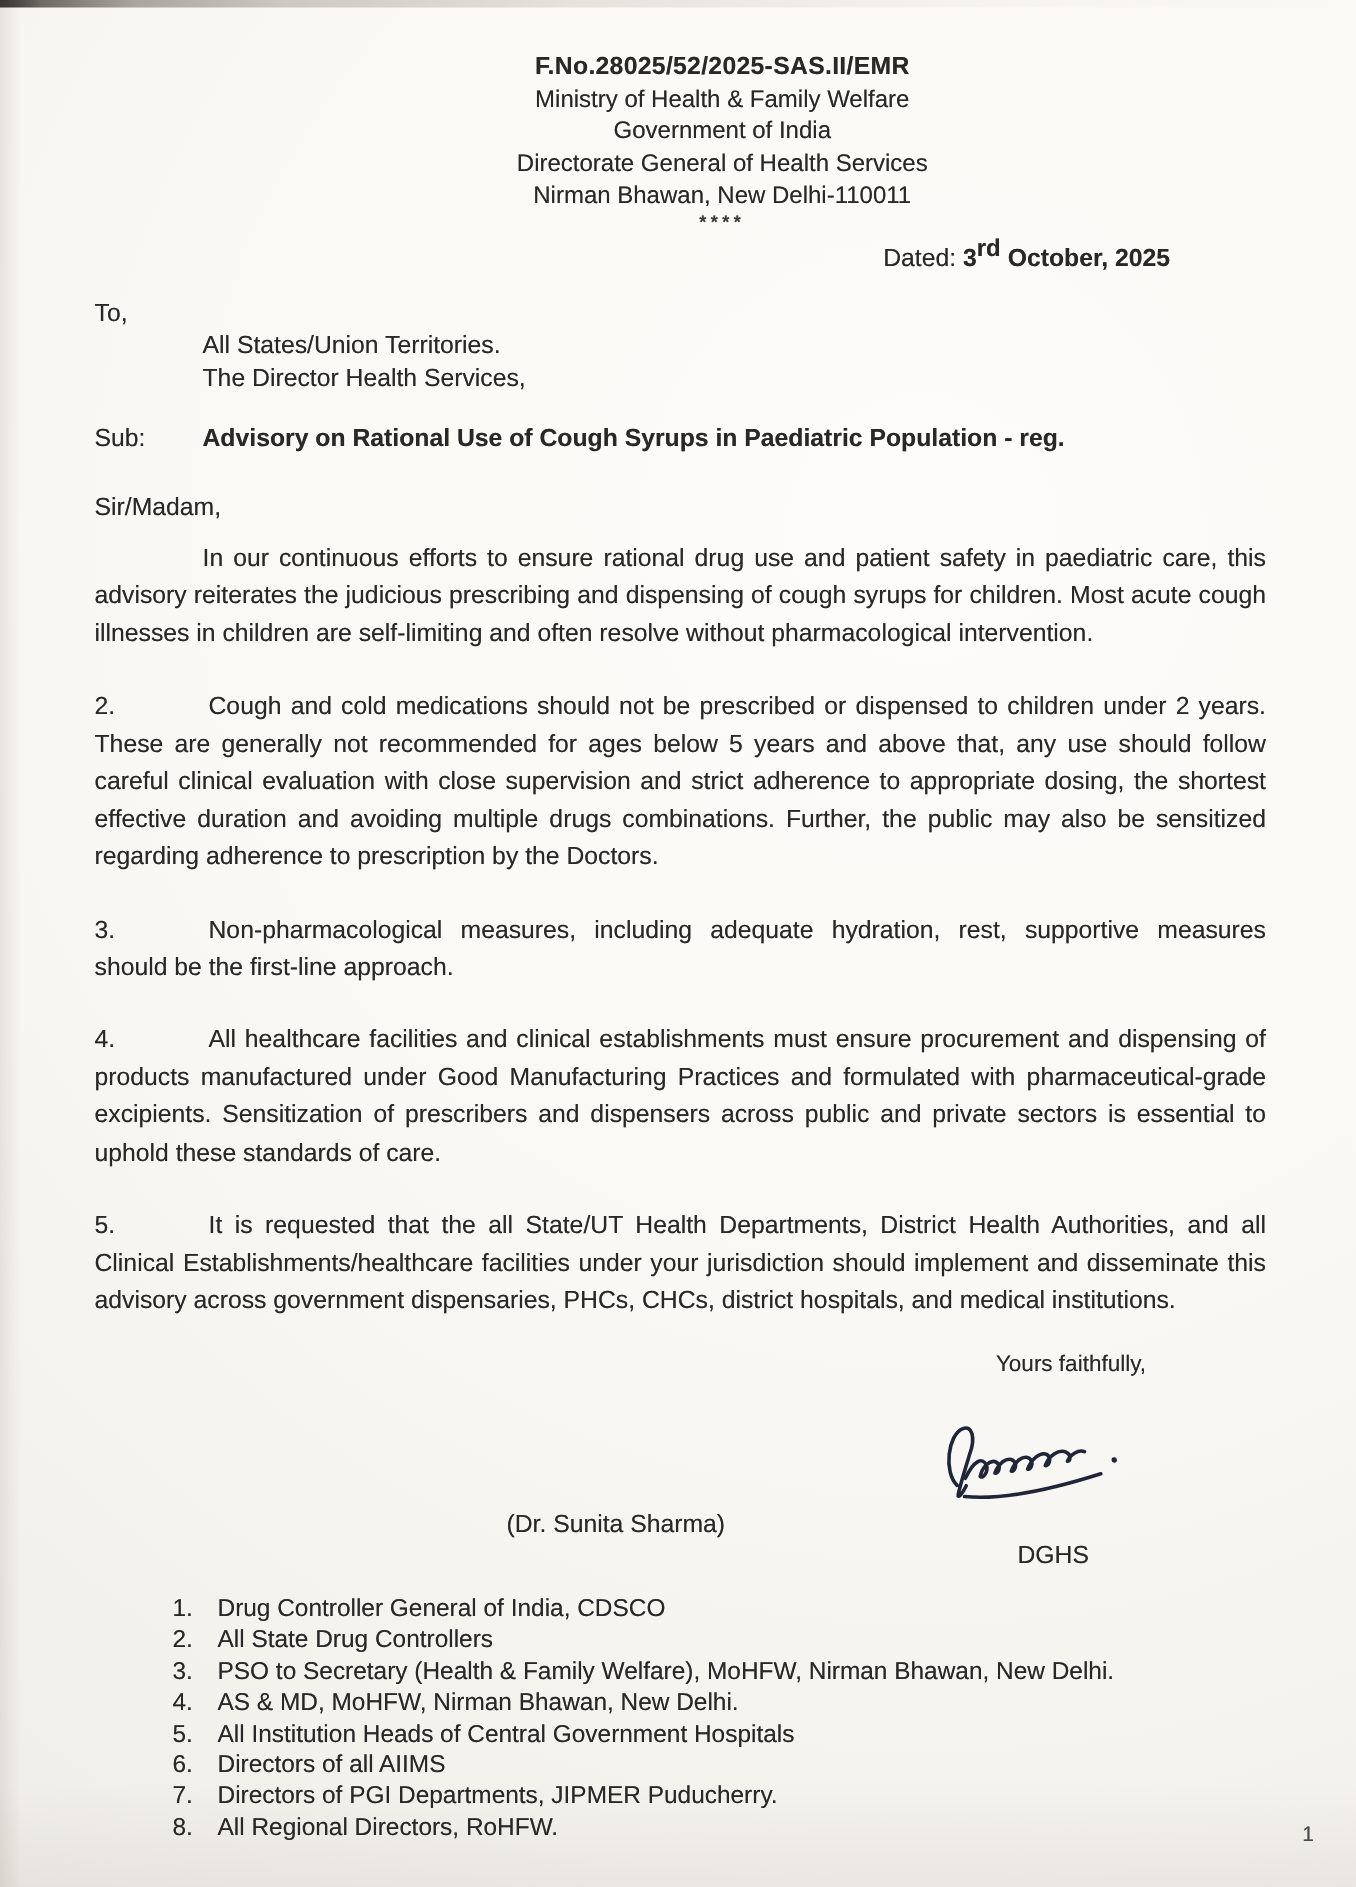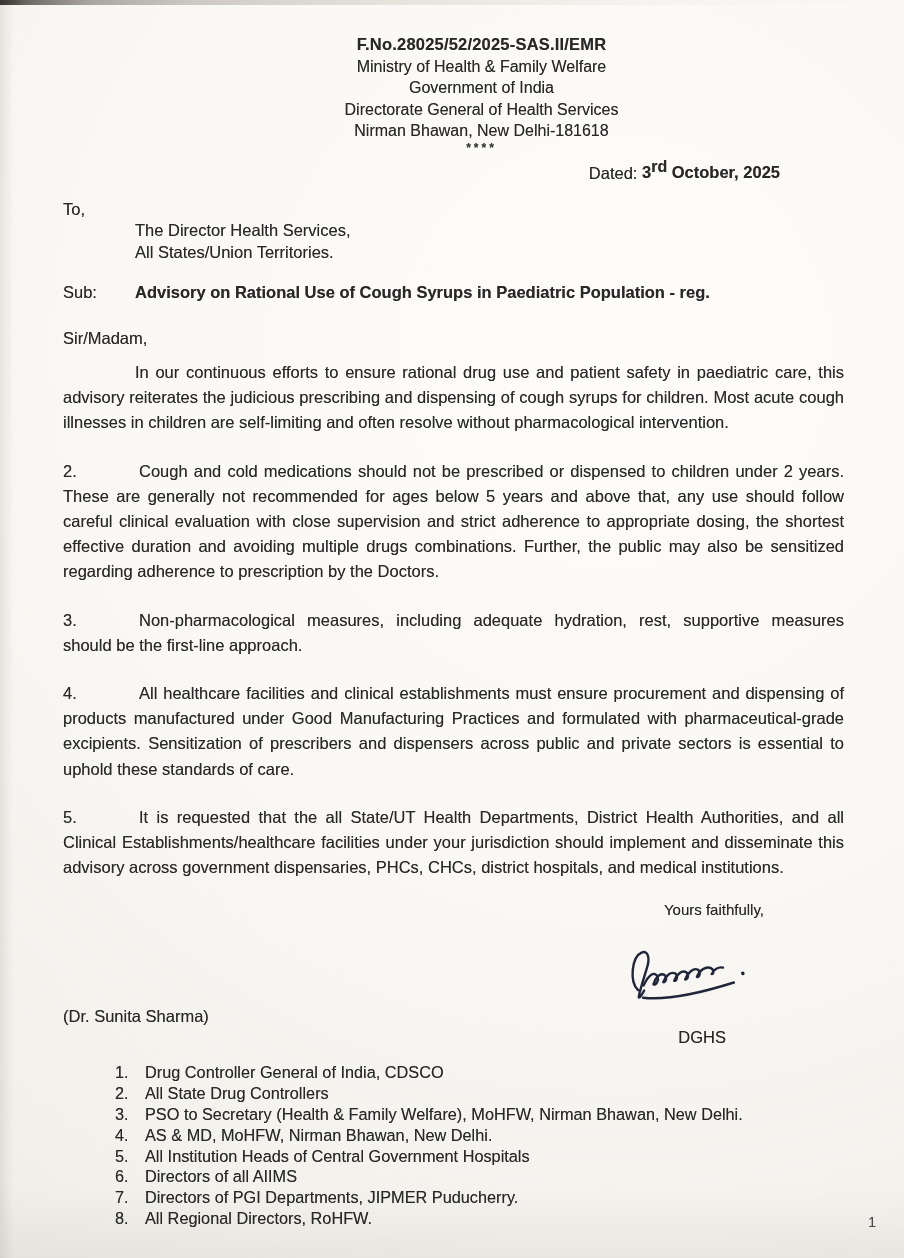--- a/index.html
+++ b/index.html
@@ -55,21 +55,21 @@
     line-height: 25.2px;
     text-align: justify;
   }
   .body-text.first { text-indent: 72px; margin-top: 12px; }
   .pnum { display: inline-block; width: 76px; text-indent: 0; }
 
   .closing { margin-top: 21px; }
   .valediction { text-align: right; padding-right: 80px; font-size: 15px; }
   .sig-wrap { text-align: right; padding-right: 86px; height: 84px; margin-top: 4px; }
   .sig-wrap svg { transform: rotate(-7deg); margin-top: 16px; }
-  .signer-name { text-align: left; padding-right: 86px; font-size: 16.5px; line-height: 21px; }
+  .signer-name { text-align: center; padding-right: 86px; font-size: 16.5px; line-height: 21px; }
   .signer-title { text-align: right; padding-right: 118px; font-size: 16.5px; line-height: 21px; }
 
   .copy-block { margin-top: 14px; font-size: 16.3px; }
   .copy-label { margin-left: 22px; }
   .copy-list { margin: 2px 0 0 52px; padding: 0; list-style: none; line-height: 20.8px; }
   .copy-list li { display: flex; }
   .copy-num { width: 30px; flex: none; }
 
   .page-number {
     position: absolute; right: 28px; bottom: 28px;
@@ -84,32 +84,32 @@
   <div class="scan-shade-left"></div>
   <div class="scan-shade-bottom"></div>
 
   <div class="content">
 
     <div class="letterhead">
       <div class="file-no">F.No.28025/52/2025-SAS.II/EMR</div>
       <div>Ministry of Health &amp; Family Welfare</div>
       <div>Government of India</div>
       <div>Directorate General of Health Services</div>
-      <div>Nirman Bhawan, New Delhi-181618</div>
+      <div>Nirman Bhawan, New Delhi-110011</div>
       <div class="stars">****</div>
     </div>
 
     <div class="date-line">
       <span>Dated: </span><b><span>3</span><sup>rd</sup><span> October, 2025</span></b>
     </div>
 
     <div class="to-label">To,</div>
     <div class="addr-lines">
+      <div>All States/Union Territories.</div>
       <div>The Director Health Services,</div>
-      <div>All States/Union Territories.</div>
     </div>
 
     <div class="subject-row">
       <div class="subject-label">Sub:</div>
       <div class="subject-text">Advisory on Rational Use of Cough Syrups in Paediatric Population - reg.</div>
     </div>
 
     <div class="salutation">Sir/Madam,</div>
 
     <p class="body-text first">In our continuous efforts to ensure rational drug use and patient safety in paediatric care, this advisory reiterates the judicious prescribing and dispensing of cough syrups for children. Most acute cough illnesses in children are self-limiting and often resolve without pharmacological intervention.</p>

